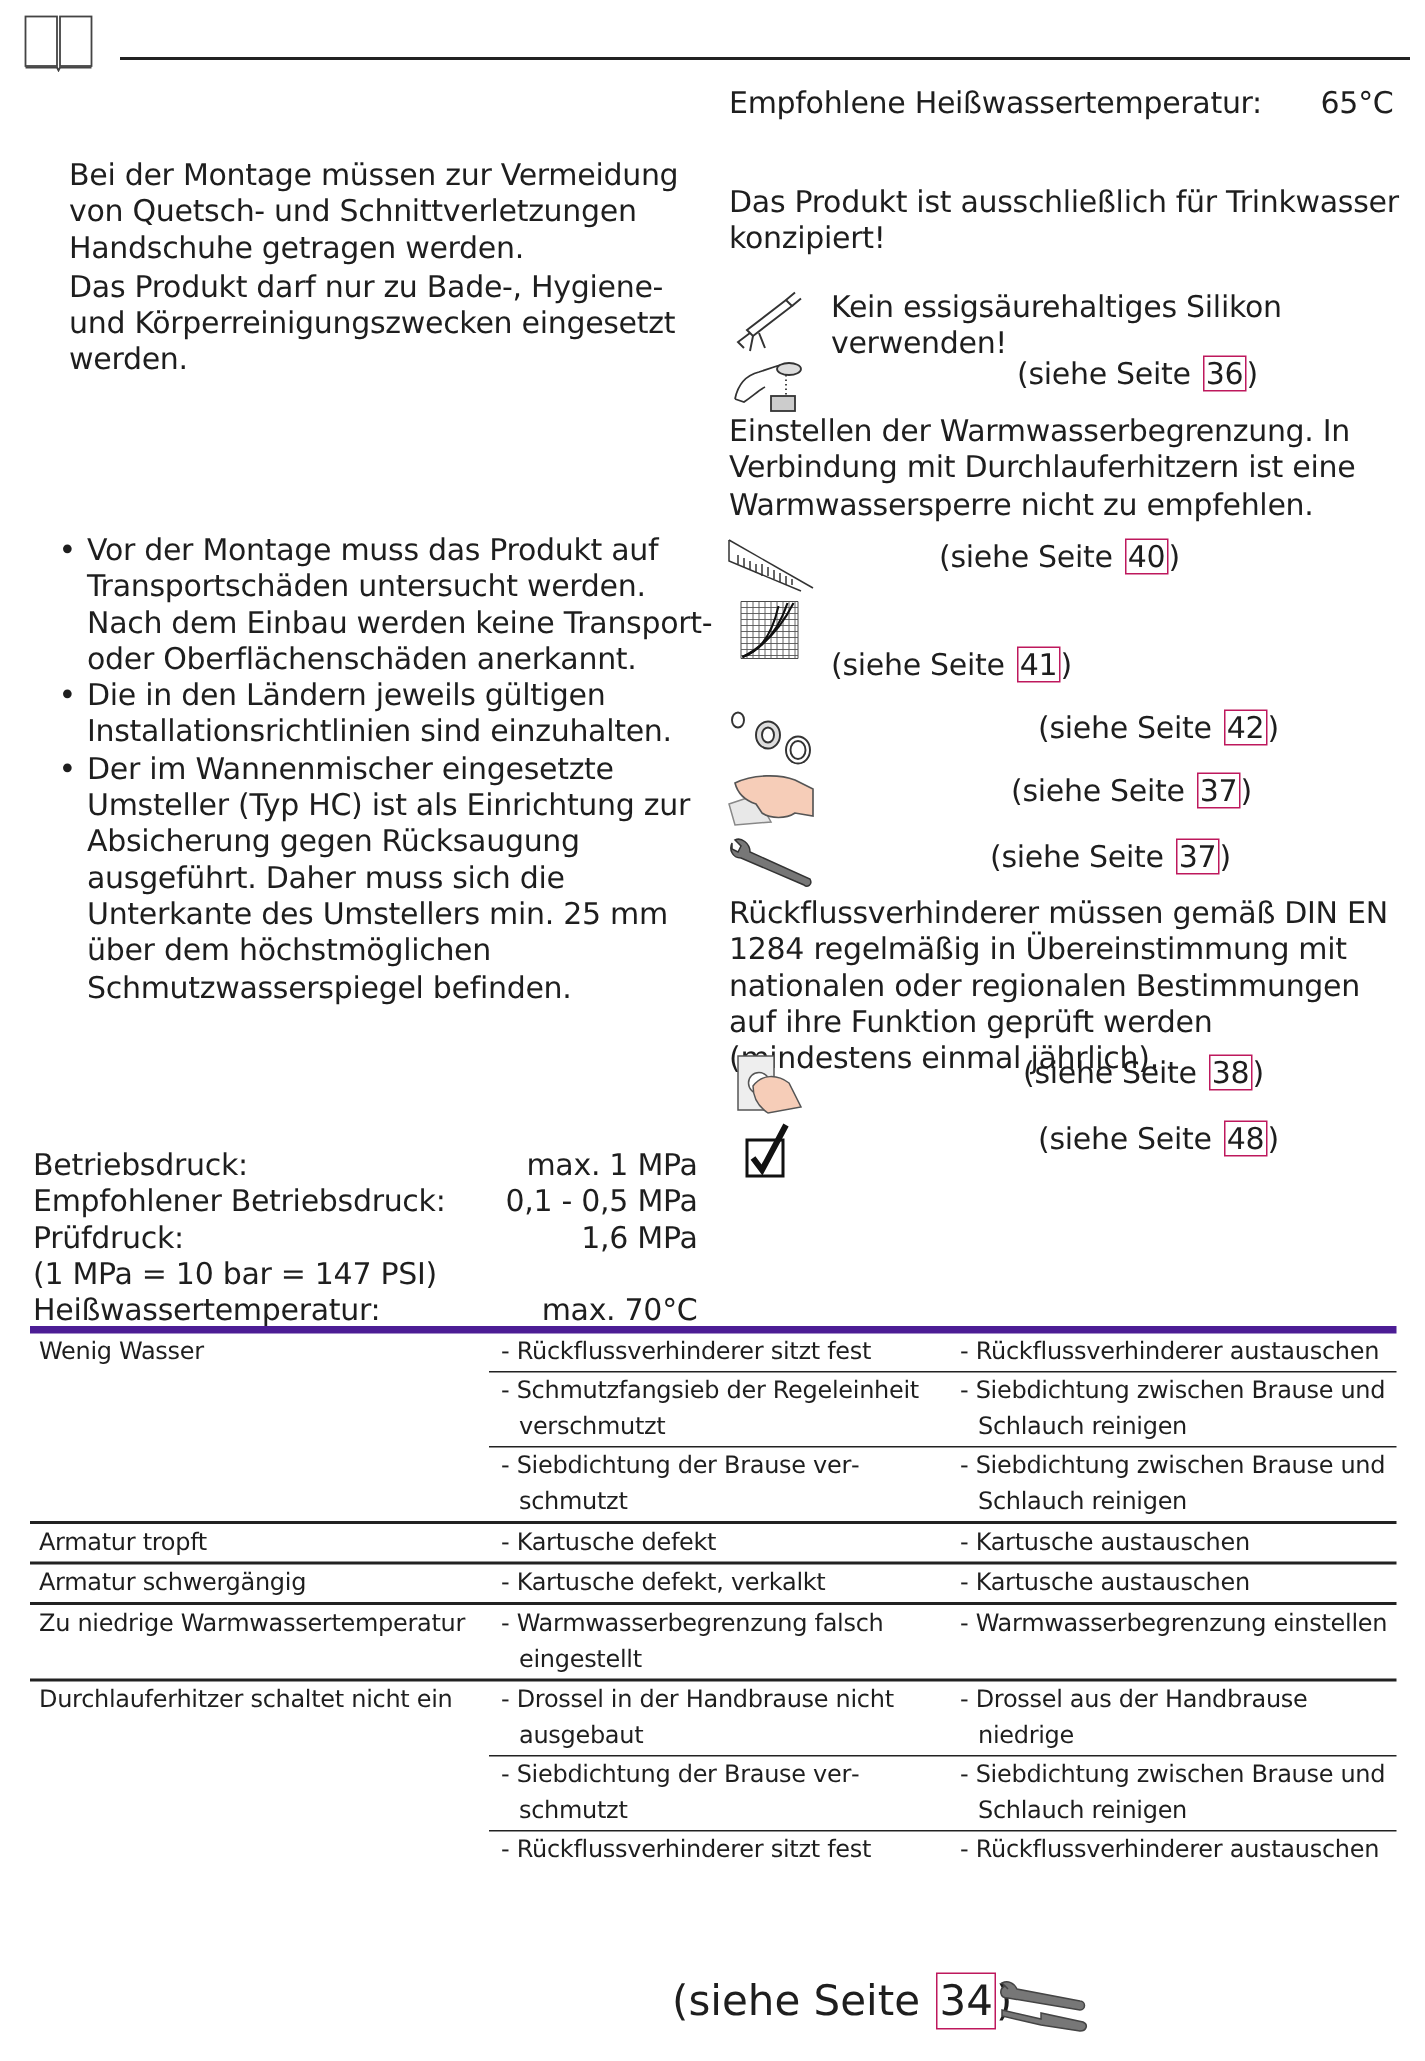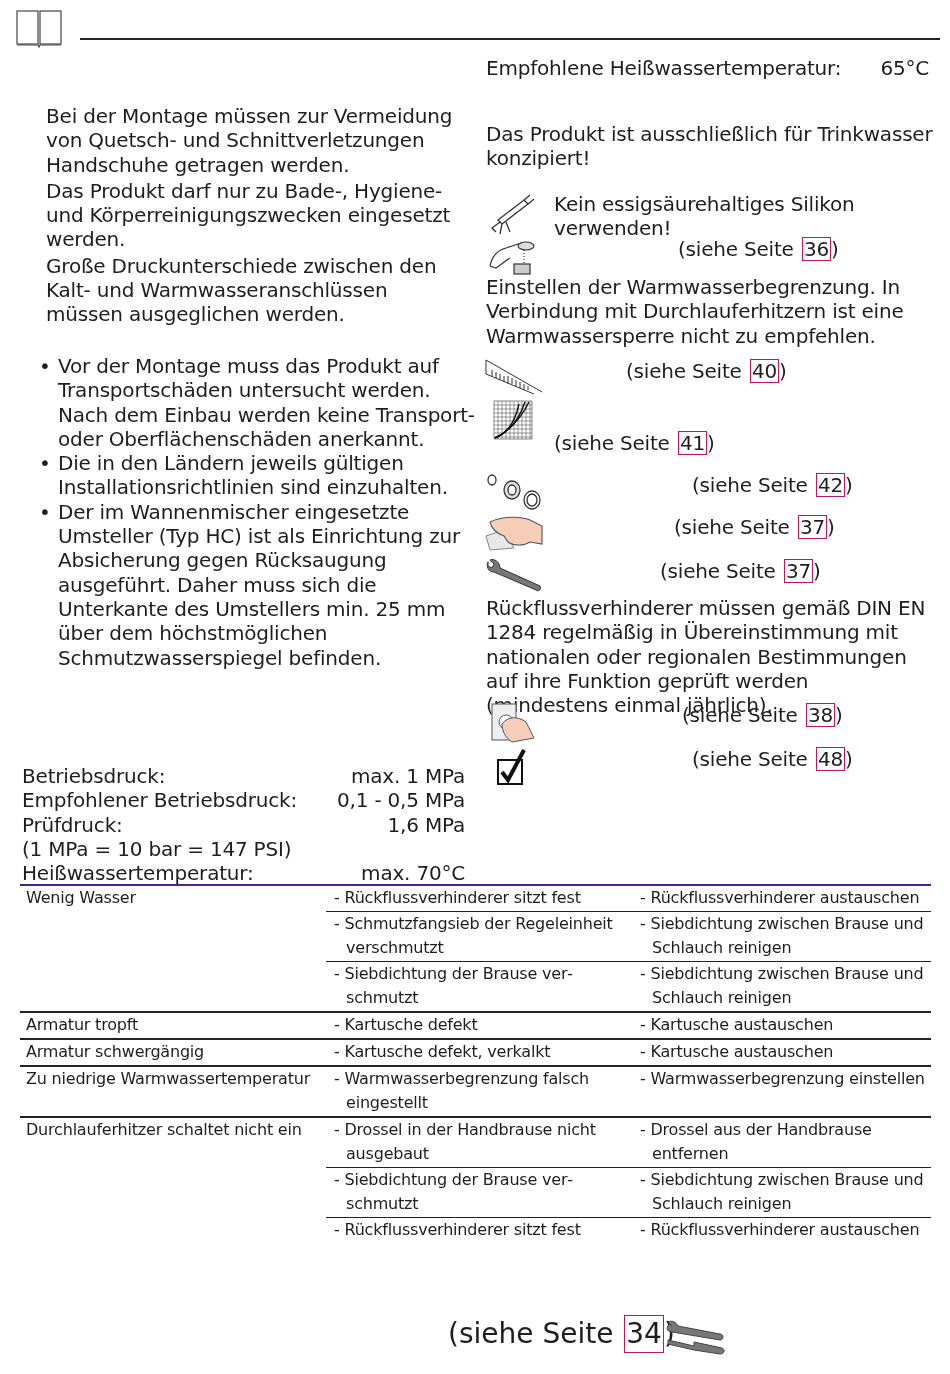--- a/index.html
+++ b/index.html
@@ -29,21 +29,21 @@
   
   .temps { left: 486px; top: 56px; width: 443px; }
   .notice { left: 486px; top: 122px; width: 450px; }
   .row-icon { position: absolute; }
   .see { position: absolute; font-size: 20px; line-height: 26px; letter-spacing: -0.2px; white-space: nowrap; }
   .pg { display: inline-block; border: 1px solid #be185d; padding: 0 1px; line-height: 22px; margin-left: 2px; }
 
   .para { left: 486px; width: 450px; }
 
   
-  .trouble { left: 20px; top: 884px; width: 911px; border-collapse: collapse; border-top: 2px solid #4c1d95; }
+  .trouble { left: 20px; top: 884px; width: 911px; border-collapse: collapse; border-top: 5px solid #4c1d95; }
   .trouble td { vertical-align: top; padding: 0 6px 1px 6px; font-size: 16px; line-height: 24px; letter-spacing: -0.2px; }
   .trouble td.c1 { width: 294px; }
   .trouble td.c2 { width: 290px; padding-left: 8px; }
   .trouble td.c3 { padding-left: 10px; }
   .trouble tr.sub td.c2, .trouble tr.sub td.c3 { border-top: 1px solid #222; }
   .trouble tr.grp td { border-top: 2px solid #222; }
   .trouble tr.last td { border-bottom: none; }
   .dashline { display: block; padding-left: 12px; text-indent: -12px; }
 
   .footer-ref { left: 448px; top: 1314px; font-size: 28px; line-height: 40px; }
@@ -56,21 +56,20 @@
 <svg class="abs book-icon" viewBox="0 0 46 38">
   <rect x="1" y="1" width="21" height="33" fill="#fff" stroke="#444" stroke-width="1.2"></rect>
   <rect x="24" y="1" width="21" height="33" fill="#fff" stroke="#444" stroke-width="1.2"></rect>
   <path d="M1 35 H22 L23 37 L24 35 H45" fill="none" stroke="#444" stroke-width="1.2"></path>
 </svg>
 <div class="abs header-rule"></div>
 
 <div class="abs intro txt">
   <p>Bei der Montage müssen zur Vermeidung von Quetsch- und Schnittverletzungen Handschuhe getragen werden.</p>
   <p>Das Produkt darf nur zu Bade-, Hygiene- und Körperreinigungszwecken eingesetzt werden.</p>
-  <p>Große Druckunterschiede zwischen den Kalt- und Warmwasseranschlüssen müssen ausgeglichen werden.</p>
 </div>
 
 <ul class="abs bullets txt">
   <li>Vor der Montage muss das Produkt auf Transport­schäden untersucht werden. Nach dem Einbau werden keine Transport- oder Oberflächenschäden anerkannt.</li>
   <li>Die in den Ländern jeweils gültigen Installationsricht­linien sind einzuhalten.</li>
   <li>Der im Wannenmischer eingesetzte Umsteller (Typ HC) ist als Einrichtung zur Absicherung gegen Rücksaugung ausgeführt. Daher muss sich die Unterkante des Umstellers min. 25 mm über dem höchstmöglichen Schmutzwasserspiegel befinden.</li>
 </ul>
 
 <div class="abs specs txt">
   <div class="spec-row">
@@ -256,21 +255,21 @@
       <td class="c3">
           <span class="dashline">- Warmwasserbegrenzung einstellen</span>
         </td>
     </tr>
     <tr class="grp">
       <td class="c1">Durchlauferhitzer schaltet nicht ein</td>
       <td class="c2">
           <span class="dashline">- Drossel in der Handbrause nicht ausgebaut</span>
         </td>
       <td class="c3">
-          <span class="dashline">- Drossel aus der Handbrause entfernen</span>
+          <span class="dashline">- Drossel aus der Handbrause niedrige</span>
         </td>
     </tr>
     <tr class="sub">
       <td class="c1"></td>
       <td class="c2">
           <span class="dashline">- Siebdichtung der Brause ver­schmutzt</span>
         </td>
       <td class="c3">
           <span class="dashline">- Siebdichtung zwischen Brause und Schlauch reinigen</span>
         </td>

